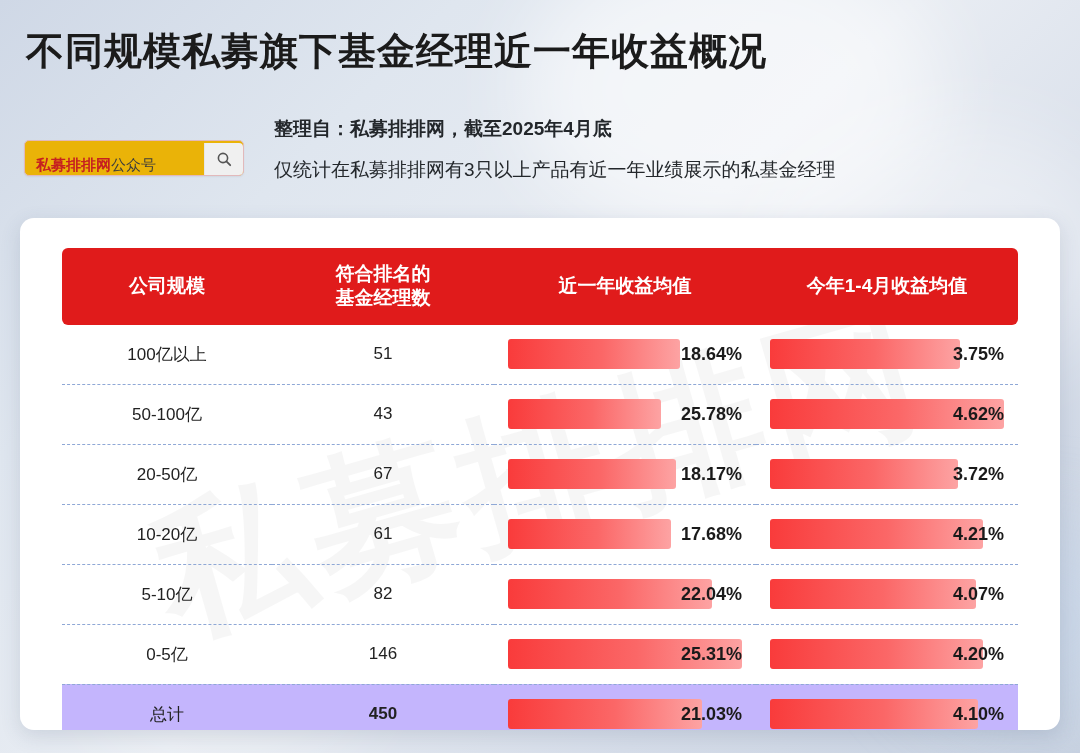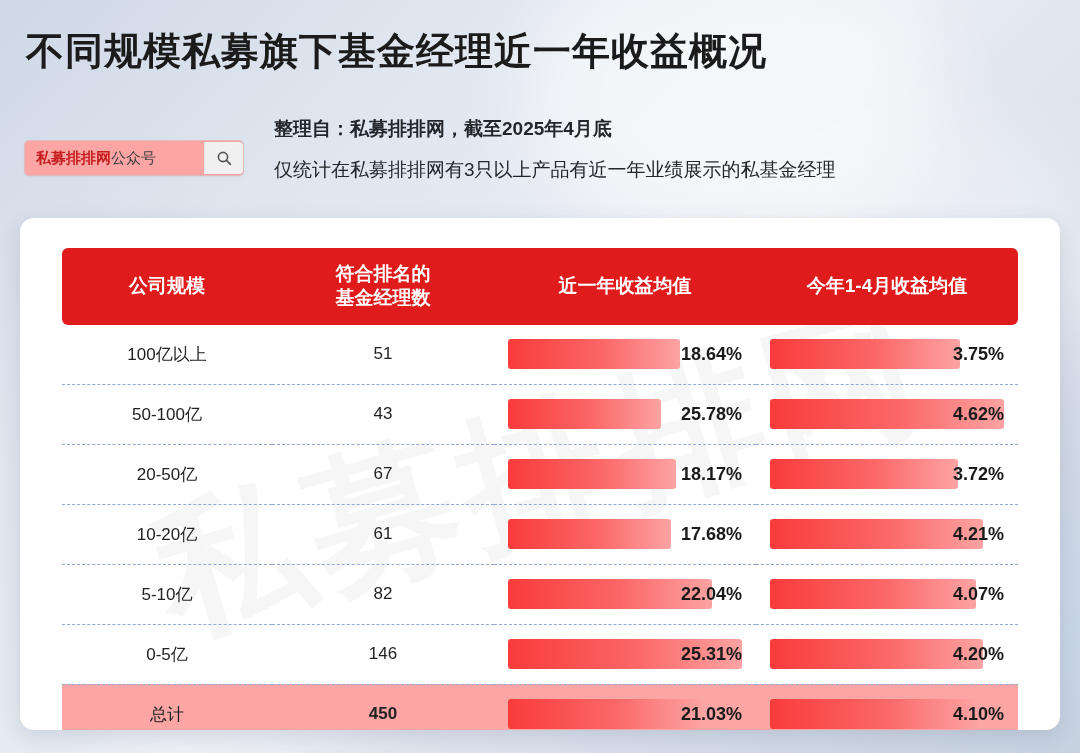--- a/index.html
+++ b/index.html
@@ -65,25 +65,25 @@
     line-height: 1.5;
   }
 
   
   .search-pill {
     position: absolute;
     left: 24px;
     top: 140px;
     width: 218px;
     height: 34px;
-    background: #fca5a5;
+    background: #eab308;
     border: 1px solid #e2b9bb;
     border-radius: 5px;
     display: flex;
-    align-items: center;
+    align-items: flex-end;
     box-shadow: 0 1px 2px rgba(0,0,0,0.06);
   }
   .search-pill .txt {
     flex: 1;
     padding-left: 11px;
     font-size: 15px;
     color: #3c3c3c;
     white-space: nowrap;
   }
   .search-pill .txt b {
@@ -155,21 +155,21 @@
   table.data tbody td {
     height: 57px;
     border-bottom: 1px dashed #8fa8d6;
     vertical-align: middle;
     font-size: 17px;
     color: #222;
     text-align: center;
   }
   table.data tbody tr:last-child td {
     border-bottom: none;
-    background: #fca5a5;
+    background: #c4b5fd;
   }
   .c-scale { font-size: 18px; font-weight: normal; color: #111; }
   .c-count { font-size: 18px; color: #222; }
   tbody tr:last-child .c-count { font-weight: bold; }
 
   .barcell { padding: 0 14px; }
   .bar-wrap {
     position: relative;
     height: 30px;
     display: block;

